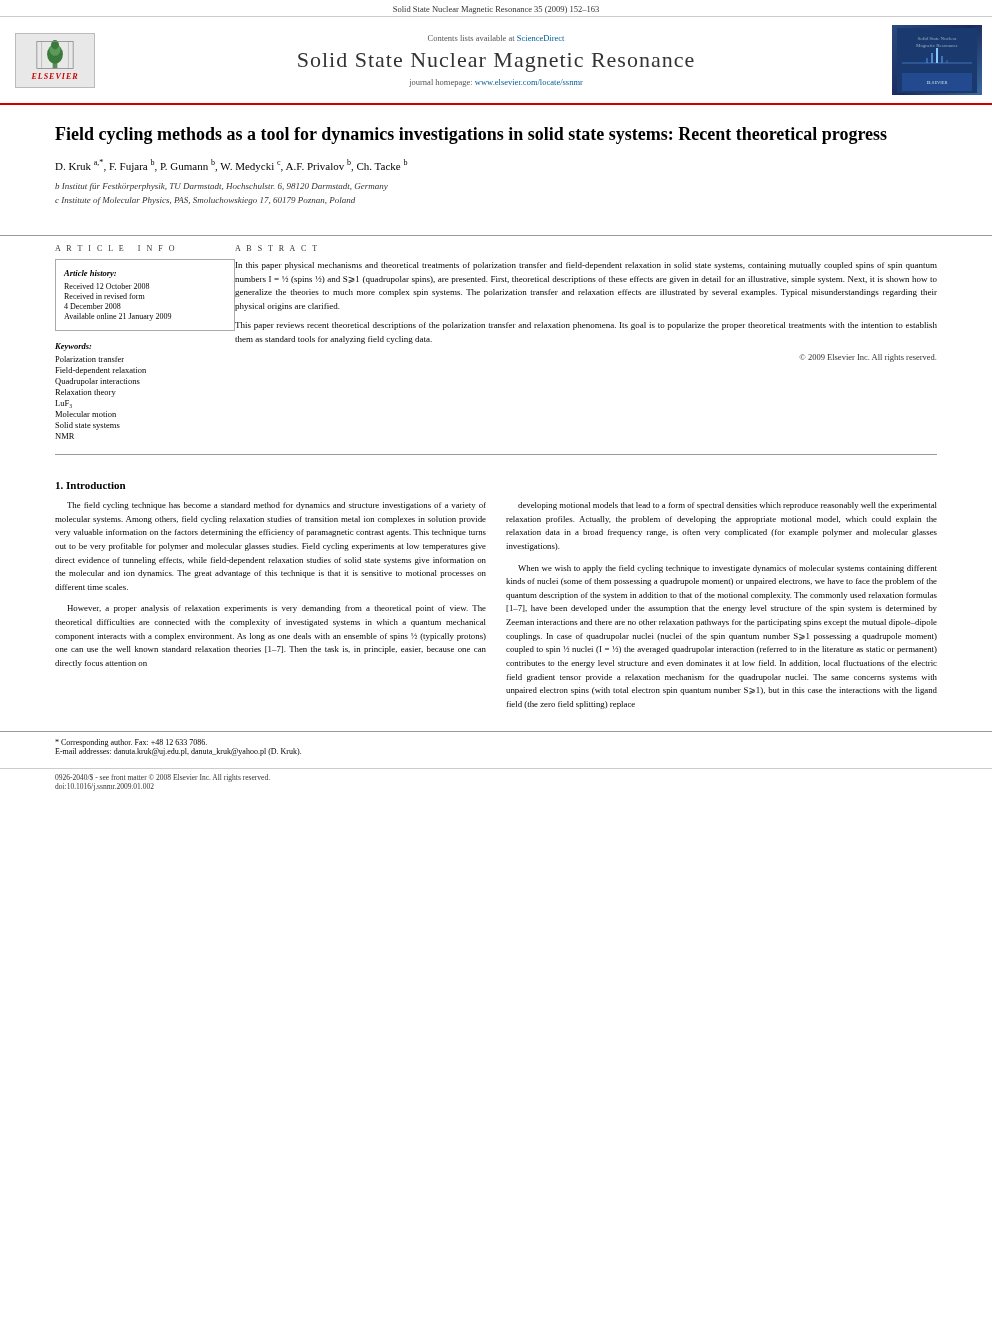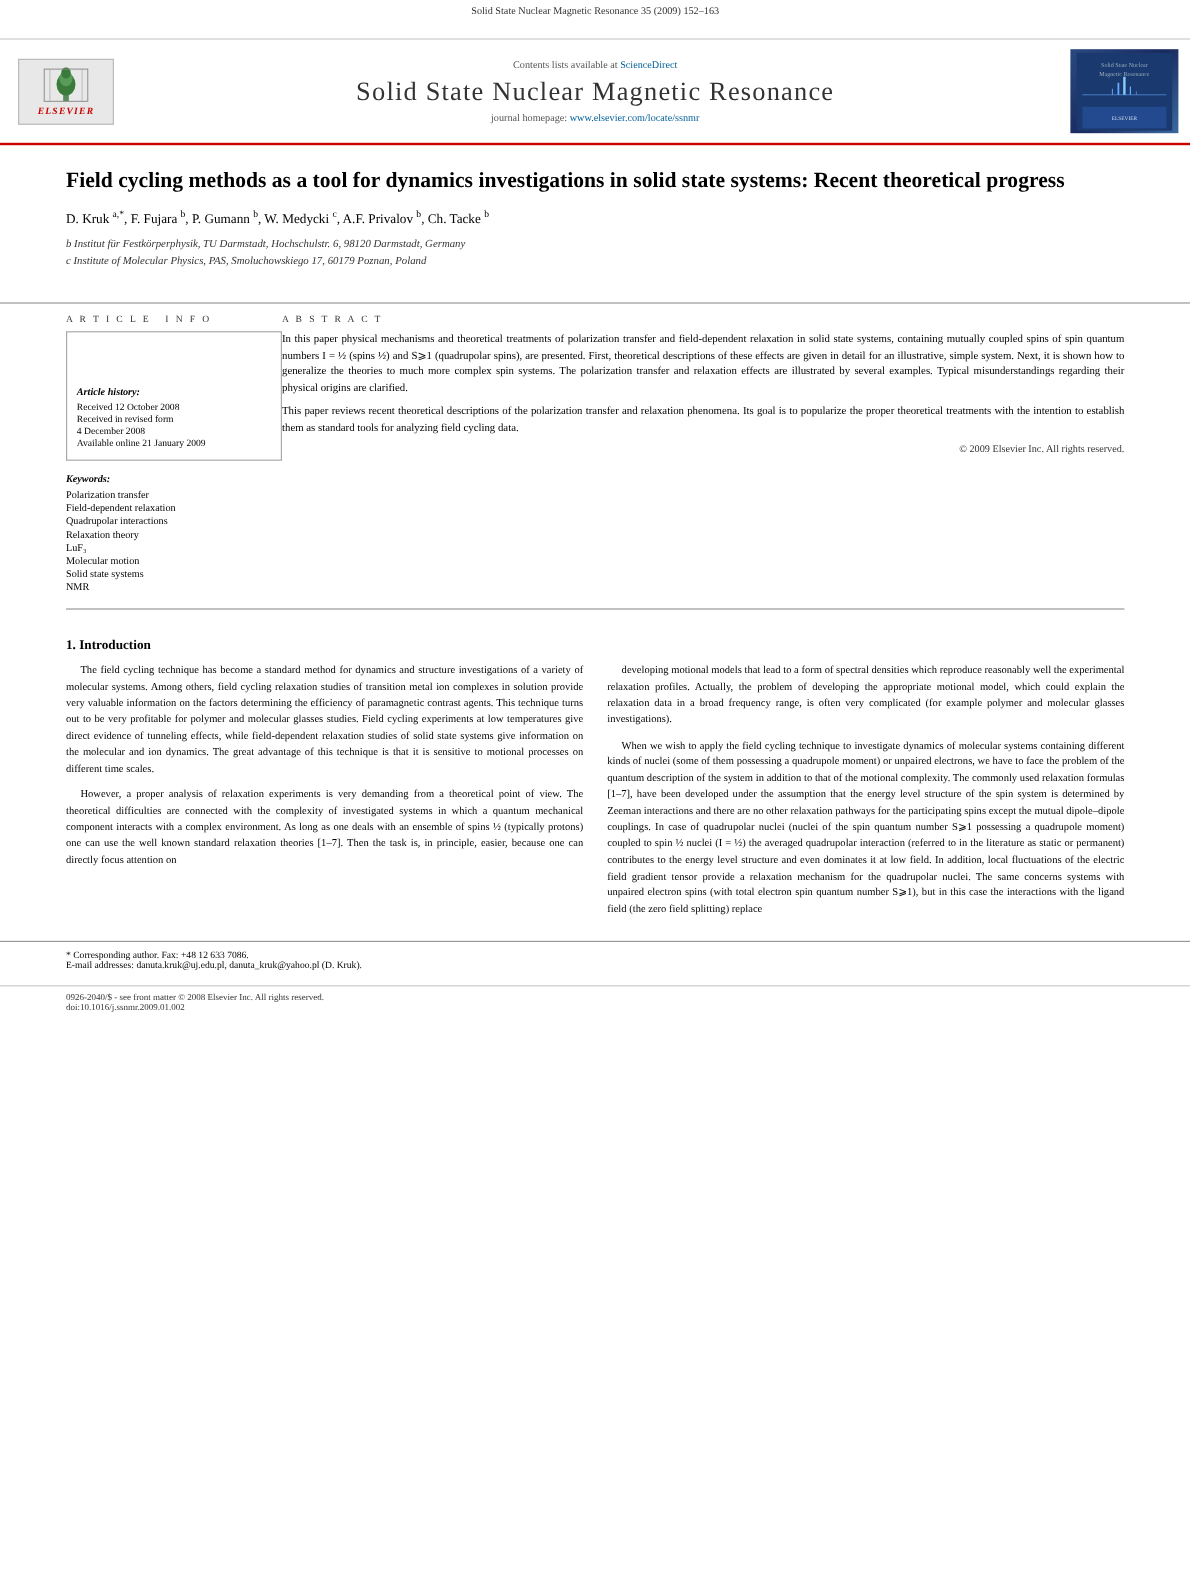--- a/index.html
+++ b/index.html
@@ -10,21 +10,21 @@
       font-family: 'Times New Roman', Times, serif;
       font-size: 10px;
       color: #000;
     }
 
     
     .journal-top-bar {
       text-align: center;
       font-size: 8.5px;
       color: #333;
-      padding: 4px 0 18px 0;
+      padding: 4px 0 2px 0;
       border-bottom: 1px solid #ccc;
     }
 
     
     .header-band {
       display: flex;
       align-items: center;
       padding: 8px 10px;
       border-bottom: 2px solid #c00;
       position: relative;
@@ -171,21 +171,20 @@
       border: 1px solid #aaa;
       padding: 8px;
       font-size: 8.5px;
       margin-bottom: 10px;
     }
     .article-info-block .info-label {
       font-style: italic;
       font-size: 8.5px;
       font-weight: bold;
       margin-bottom: 4px;
-      margin-top: 36px;
     }
     .article-info-block .date-item {
       font-size: 8px;
       margin-bottom: 1px;
     }
 
     .keywords-block {
       margin-top: 10px;
     }
     .keywords-label {

